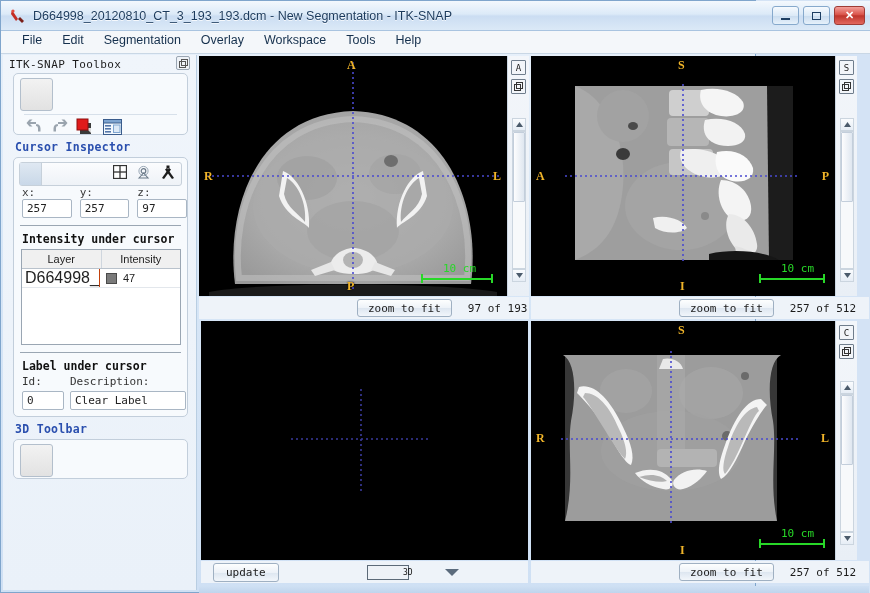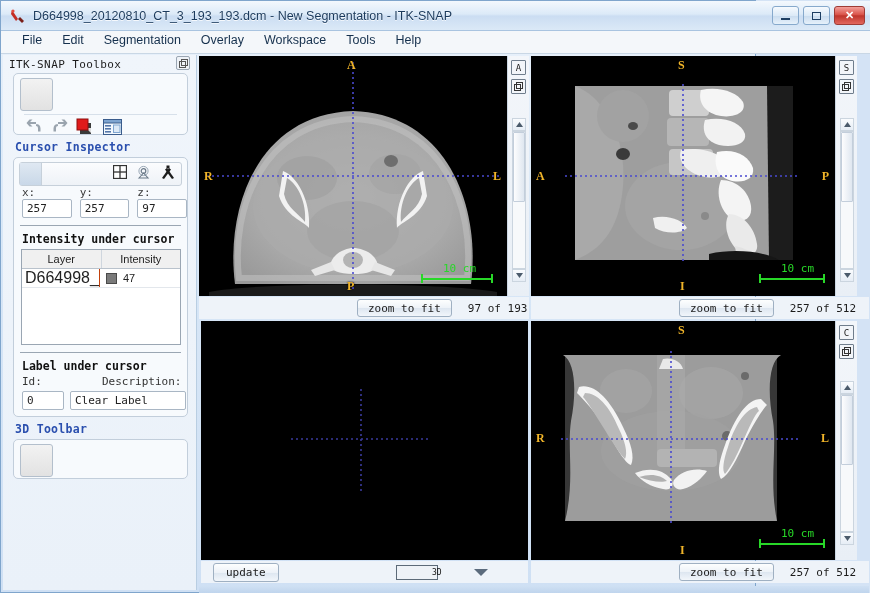--- a/index.html
+++ b/index.html
@@ -145,21 +145,21 @@
   }
   .it-cell-int { flex: 1; display:flex; align-items:center; gap:6px; padding-left: 6px; }
   .swatch { width: 11px; height: 11px; border: 1px solid #4a4a4a; background:#7a7a7a; }
   .it-val { font-size: 11px; color:#222; }
 
   .label-row { display:flex; padding-left: 8px; gap: 6px; }
   .label-row .l1 {
     width: 42px; font-family:"DejaVu Sans Mono","Liberation Mono",monospace;
     font-size: 11px; color:#333;
   }
-  .label-row .l2 { font-family:"DejaVu Sans Mono","Liberation Mono",monospace; font-size: 11px; color:#333;margin-left:32px; }
+  .label-row .l2 { font-family:"DejaVu Sans Mono","Liberation Mono",monospace; font-size: 11px; color:#333; }
   .id-input {
     width: 42px; height: 19px; border:1px solid #a9b6c4; border-radius:2px; background:#fff;
     font-family:"DejaVu Sans Mono","Liberation Mono",monospace; font-size:11px;
     padding-left:4px; line-height:17px; color:#222;
   }
   .desc-input {
     width: 116px; height: 19px; border:1px solid #a9b6c4; border-radius:2px; background:#fff;
     font-family:"DejaVu Sans Mono","Liberation Mono",monospace; font-size:11px;
     padding-left:4px; line-height:17px; color:#222;
   }
@@ -546,21 +546,21 @@
 
   <div class="view-panel" style="left:200px; top:320px; width:327px; height:239px;">
     <svg class="view-img" viewBox="0 0 327 239" preserveAspectRatio="none">
       <rect width="327" height="239" fill="#000"></rect>
       <line x1="160" y1="68" x2="160" y2="170" stroke="#3a3a9c" stroke-width="1.6" stroke-dasharray="2 3"></line>
       <line x1="90" y1="118" x2="230" y2="118" stroke="#3a3a9c" stroke-width="1.6" stroke-dasharray="2 3"></line>
     </svg>
   </div>
   <div class="status-strip" style="left:200px; top:560px; width:327px;">
     <div class="btn-update" style="margin-left:12px;">update</div>
-    <div class="btn-3d" style="margin-left:117px;padding-left:40px;">3D</div>
+    <div class="btn-3d" style="margin-left:88px;padding-left:40px;">3D</div>
     <div class="chev" style="margin-left:36px;"></div>
   </div>
 
   <div class="view-panel" style="left:530px; top:320px; width:304px; height:239px;">
     <svg class="view-img" viewBox="0 0 304 239" preserveAspectRatio="none">
       <rect width="304" height="239" fill="#000"></rect>
 
       <path d="M32 34 C44 40 46 70 40 100 C36 128 44 160 34 200 L246 200 C238 162 246 128 242 100 C236 70 238 40 250 34 Z" fill="#9c9c9c"></path>
       <rect x="34" y="34" width="212" height="166" fill="#9e9e9e" opacity="0.35"></rect>
 

